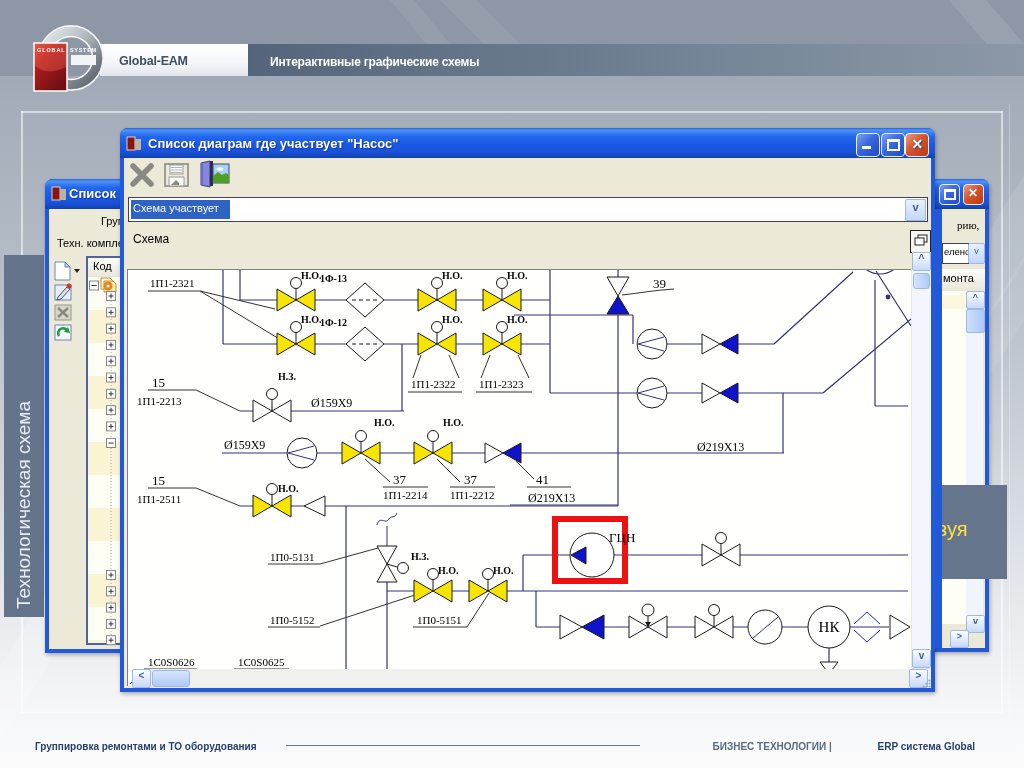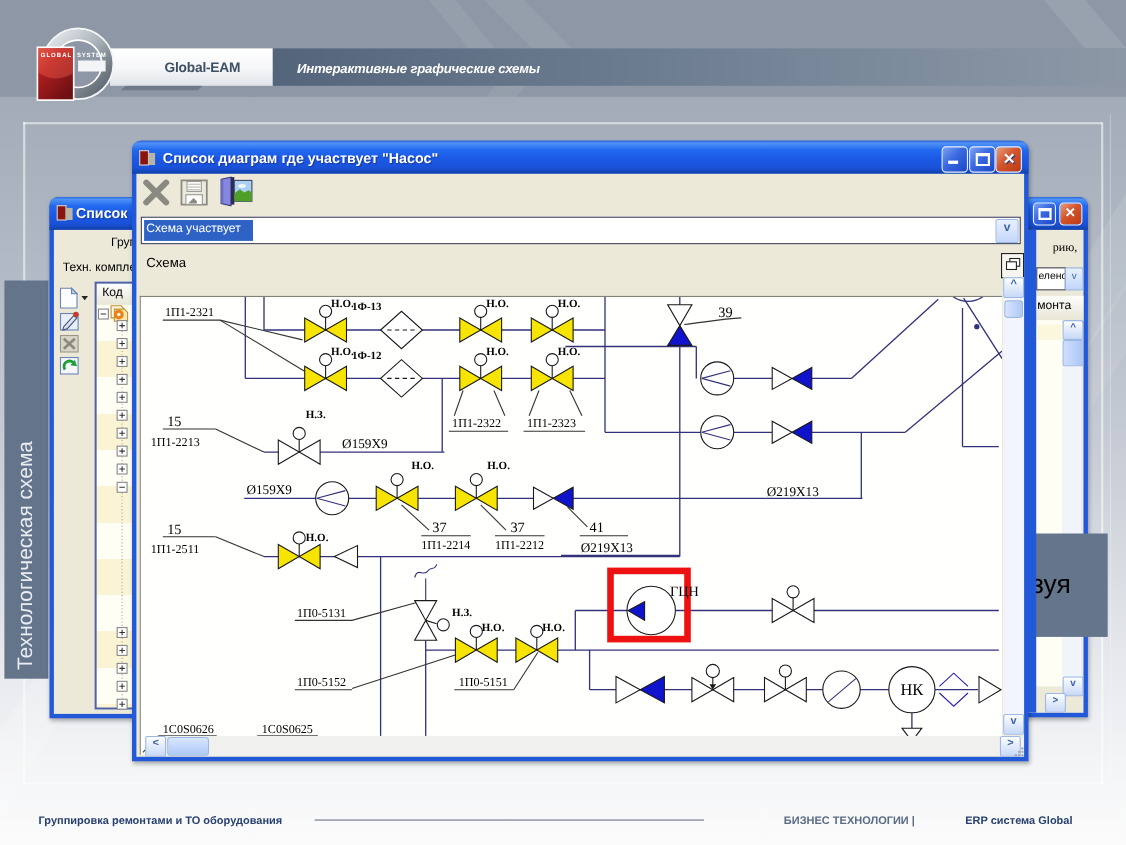--- a/index.html
+++ b/index.html
@@ -1,39 +1,39 @@
 <!DOCTYPE html>
 <html><head><meta charset="utf-8">
 <style>
   html,body{margin:0;padding:0;}
   body{width:1024px;height:768px;overflow:hidden;position:relative;
        font-family:"Liberation Sans",sans-serif;
        background:linear-gradient(180deg,#97a1ae 0,#a4adb9 14%,#b2bac5 32%,#c9ced7 55%,#e6e8ec 78%,#f6f7f8 93%,#fbfbfc 100%);}
   .abs{position:absolute;}
   
-  #banner{left:0;top:0;width:1024px;height:88px;background:#8d97a5;overflow:hidden;text-align:center;}
+  #banner{left:0;top:0;width:1024px;height:76px;background:#8d97a5;overflow:hidden;}
   .chev{position:absolute;background:rgba(255,255,255,0.08);}
   #stripWhite{left:100px;top:44px;width:148px;height:34px;
      background:linear-gradient(180deg,#ffffff 0,#f5f6f8 55%,#dfe3e8 100%);}
   #stripDark{left:248px;top:44px;width:776px;height:34px;
      background:linear-gradient(90deg,#54657b 0,#65758a 30%,#7b8a9b 70%,#8c98a6 100%);}
   #gEam{left:119px;top:54px;width:130px;height:18px;font-weight:bold;font-size:12.5px;color:#3d4f63;letter-spacing:-0.2px;}
-  #bTitle{left:270px;top:55px;font-weight:bold;font-size:12px;color:#ffffff;letter-spacing:-0.2px;font-style:italic;}
+  #bTitle{left:270px;top:55px;font-weight:bold;font-size:12px;color:#ffffff;letter-spacing:-0.2px;}
   #stripShadow{left:112px;top:78px;width:70px;height:4px;background:rgba(40,50,65,0.28);
      transform:skewX(-45deg);}
   
   .fl{position:absolute;background:rgba(255,255,255,0.55);}
   .fl2{position:absolute;background:rgba(255,255,255,0.28);}
   
   #vbar{left:4px;top:255px;width:40px;height:362px;background:#64748b;}
   #vbar span{position:absolute;left:9px;bottom:8px;color:#e9edf2;font-size:19px;
      writing-mode:vertical-rl;transform:rotate(180deg);white-space:nowrap;}
   
-  #graybox{left:935px;top:485px;width:72px;height:94px;background:#65758c;color:#000000;
-     font-size:24px;}
+  #graybox{left:935px;top:485px;width:72px;height:94px;background:#65758c;color:#fde047;
+     font-size:20px;}
   #graybox span{position:absolute;left:3px;top:33px;}
   
   .xpwin{position:absolute;background:#2159d8;border-radius:8px 8px 0 0;
      box-shadow:1px 2px 4px rgba(0,0,0,0.3);}
   .titlebar{position:absolute;left:0;top:0;right:0;height:30px;border-radius:8px 8px 0 0;
      background:linear-gradient(180deg,#2a62d8 0%,#4f93f7 7%,#2268ee 28%,#1b59e4 55%,#1a52da 80%,#1241ab 100%);
      color:#fff;font-weight:bold;font-size:13px;text-shadow:1px 1px 1px #16389c;}
   .client{position:absolute;left:4px;top:30px;right:4px;bottom:4px;background:#ece9d8;overflow:hidden;}
   .tbtn{position:absolute;top:5px;width:22px;height:22px;border-radius:4px;border:1px solid #eaf2fd;
      background:linear-gradient(135deg,#7da1f2 0%,#3968e0 45%,#1e47c8 100%);}

